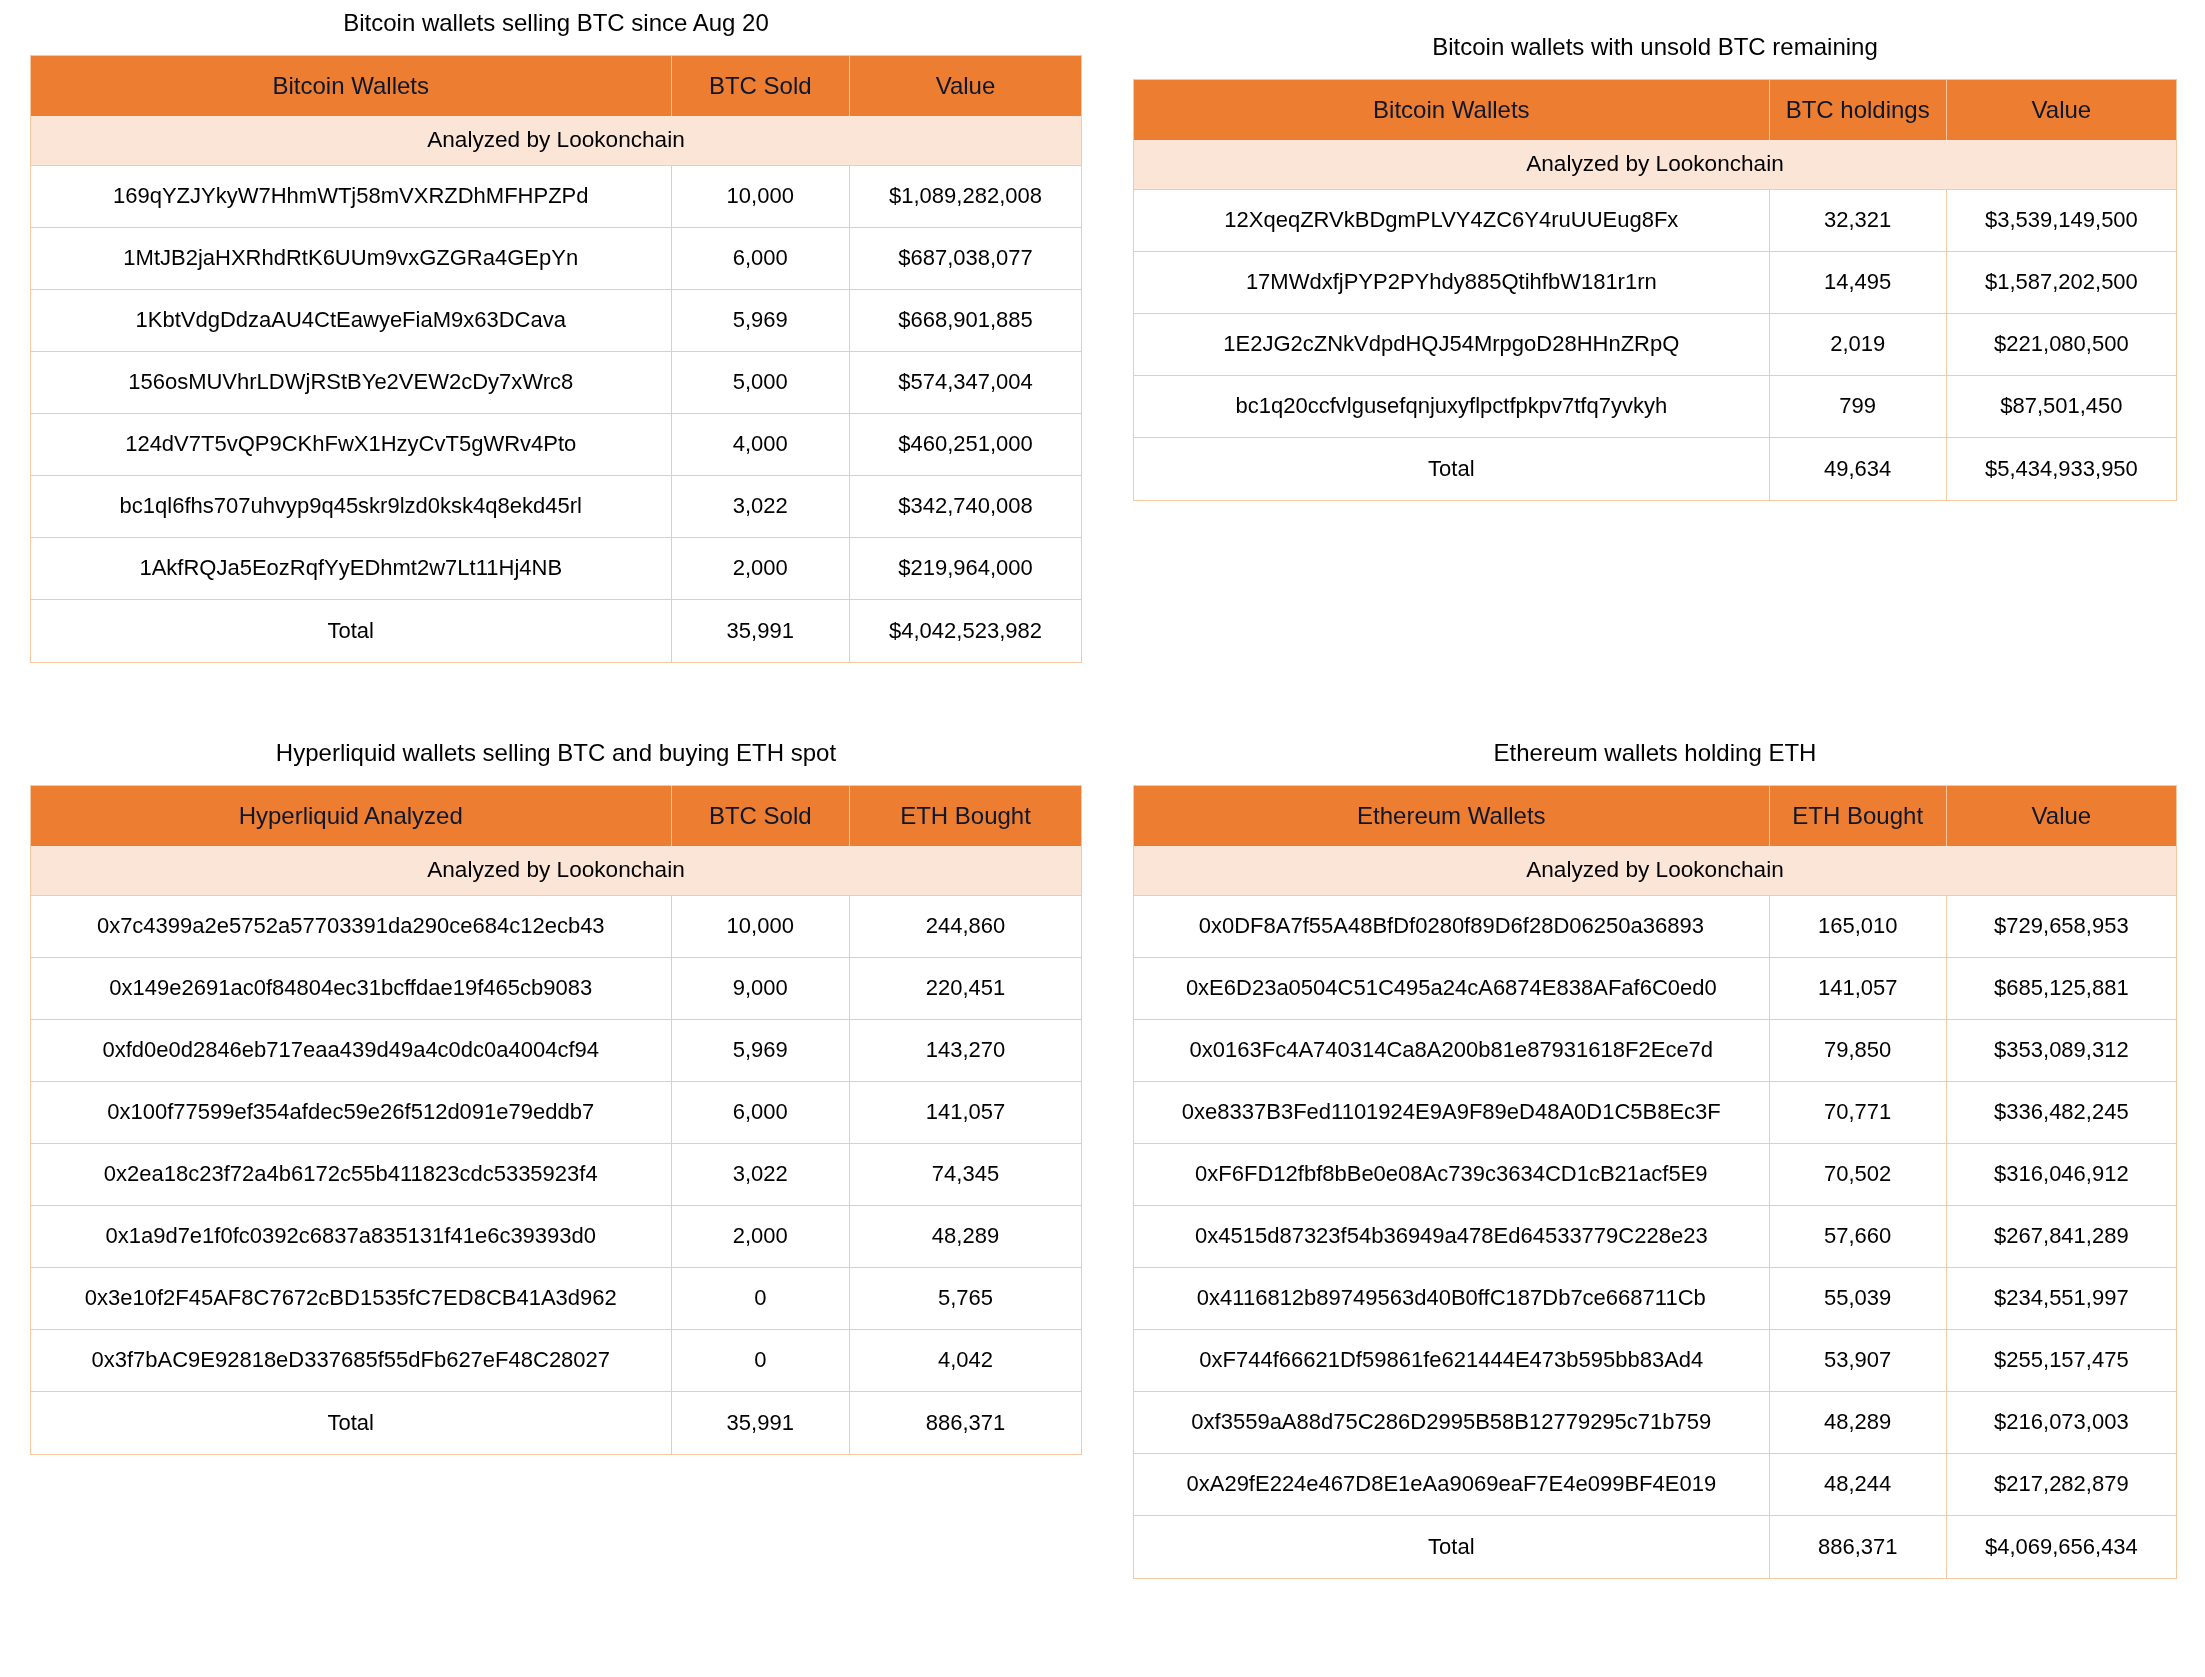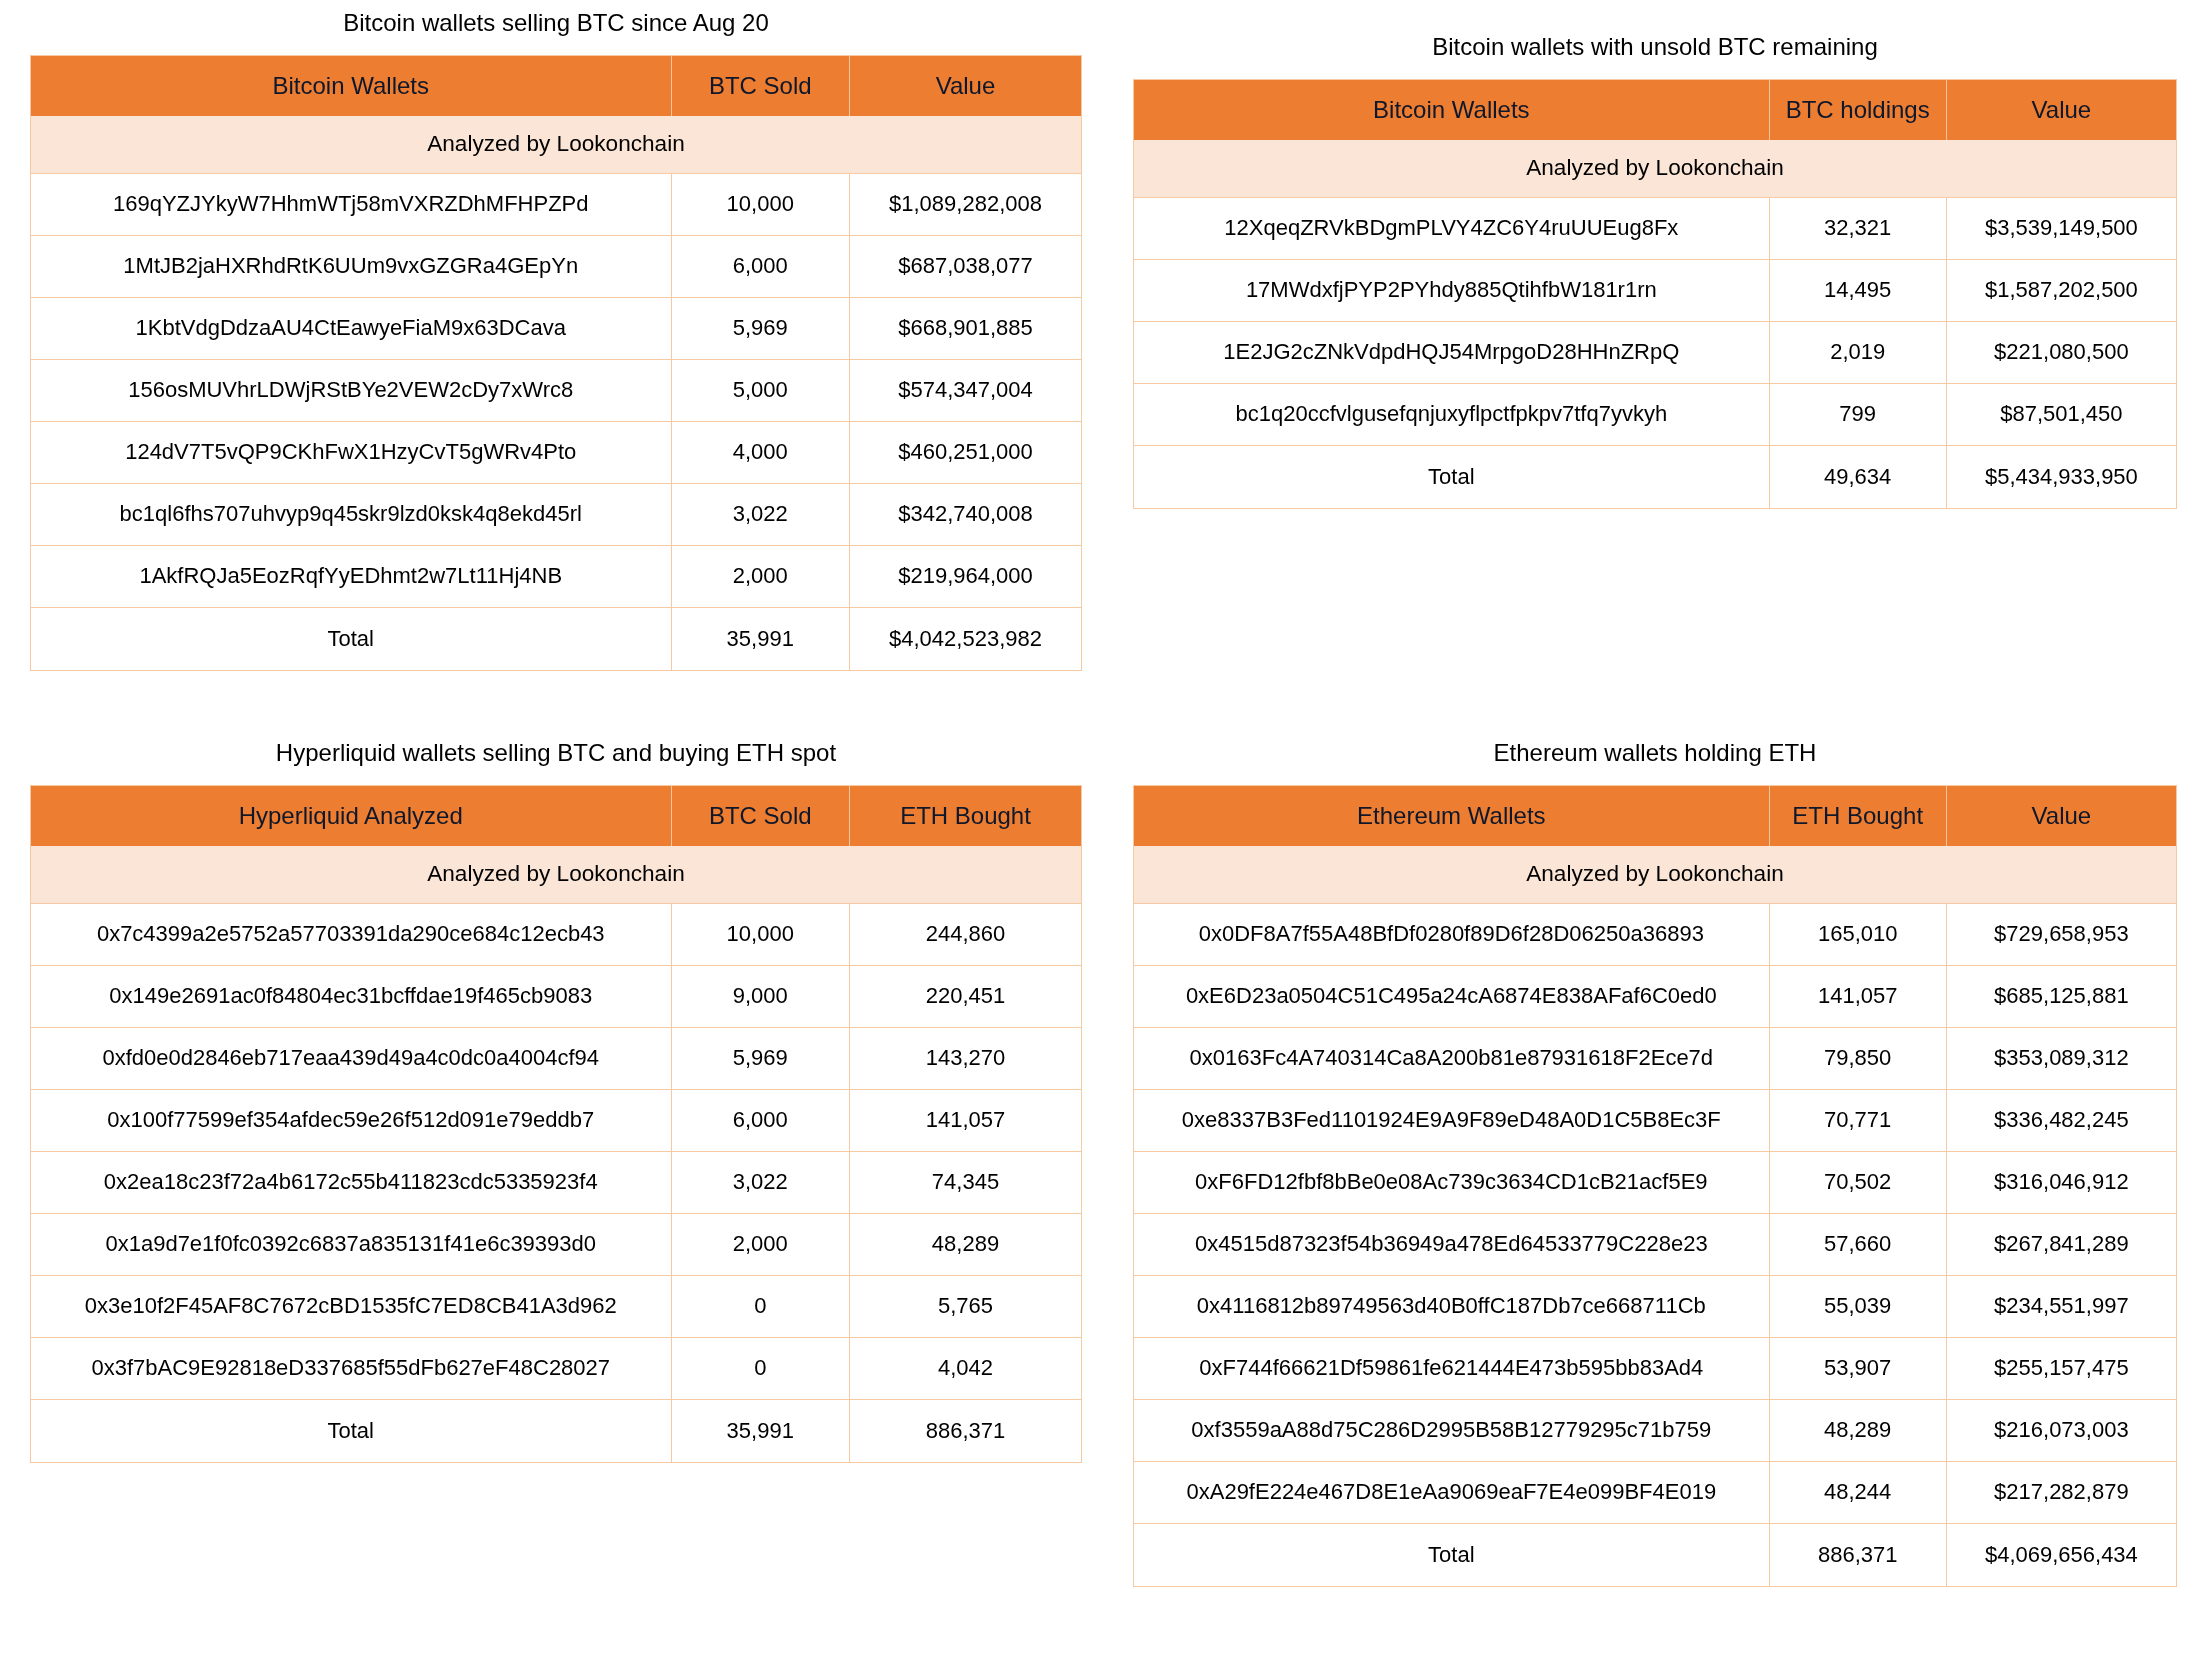--- a/index.html
+++ b/index.html
@@ -49,21 +49,21 @@
     border-right:1.1px solid var(--hdr-sep);
     padding:0 4.3px;
   }
   th:last-child{border-right:none;}
   th:nth-child(1){width:61%;}
   th:nth-child(2){width:17%;margin-top:48px;}
   th:nth-child(3){width:22%;margin-top:32px;}
   tr.subheader td{
     background:var(--peach);
     font-size:22.6px;
-    height:58px;
+    height:50px;
     text-align:center;
     vertical-align:middle;
     border-bottom:1.1px solid var(--grid);
   }
   tbody td{
     background:#fff;
     font-size:22px;
     height:62px;
     text-align:center;
     vertical-align:middle;

